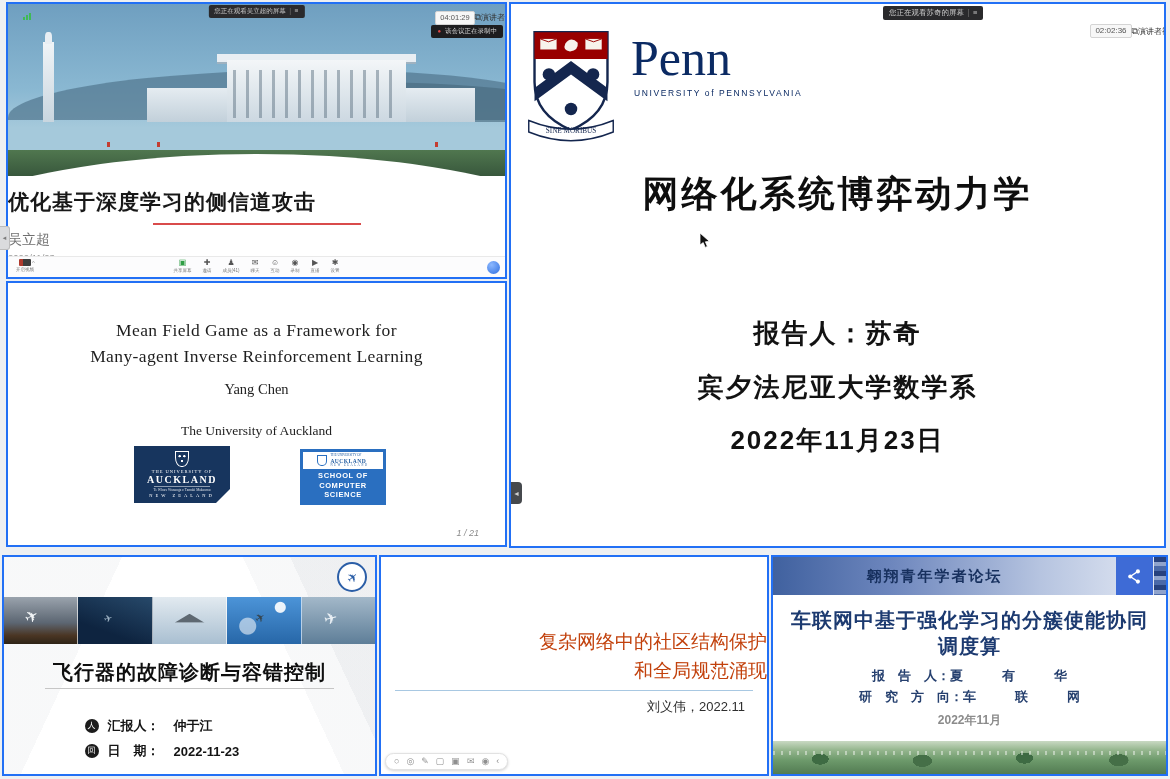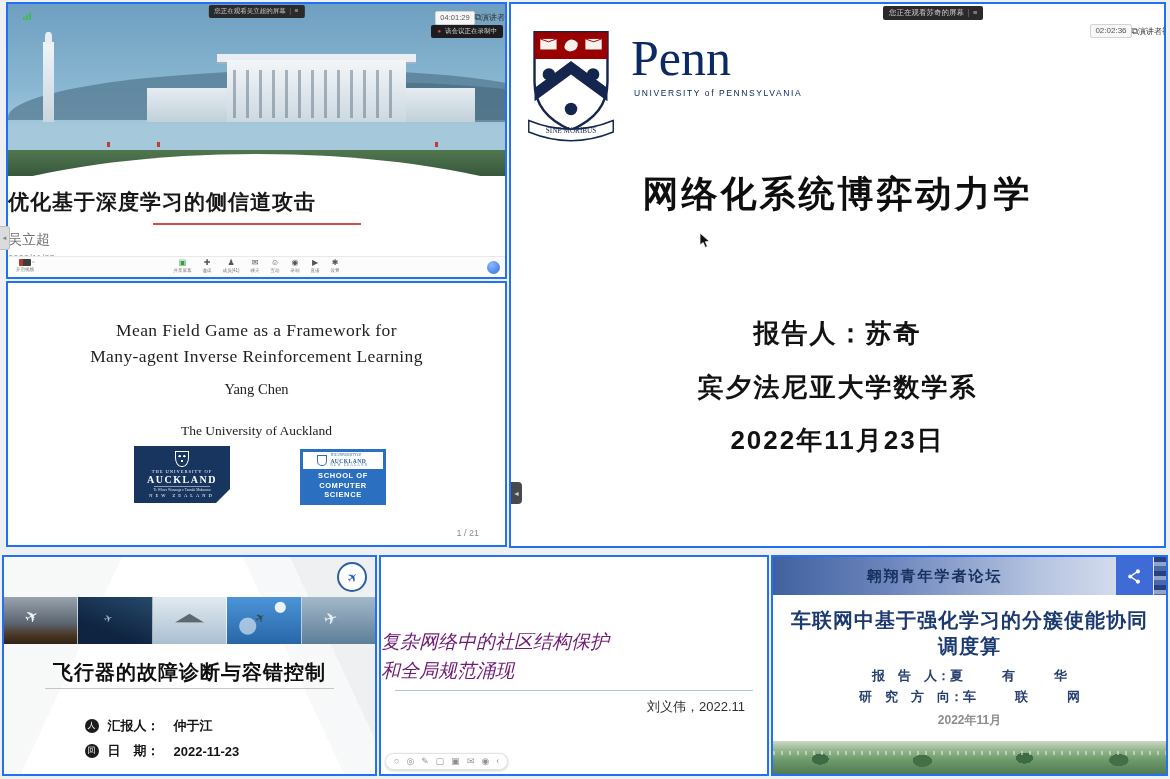--- a/index.html
+++ b/index.html
@@ -61,21 +61,21 @@
   .uoa-l3{font-size:3.5px;opacity:.85;border-top:1px solid rgba(255,255,255,.6);margin-top:1px;padding-top:1px;}
   .uoa-l4{font-size:4.5px;letter-spacing:3px;margin-top:1px;}
   .uoa-right{position:absolute;left:292px;top:166px;width:86px;height:56px;background:#2a6fc0;padding:3px;box-sizing:border-box;display:flex;flex-direction:column;}
   .uoa-band{background:#fff;display:flex;align-items:center;justify-content:center;gap:3px;padding:2px 0;}
   .uoa-band .mini-crest{width:8px;height:9px;border:1px solid #2a6fc0;border-radius:0 0 45% 45%;}
   .uoa-band .bt{color:#1f5ba0;line-height:1.1;text-align:left;}
   .uoa-band .bt .b1{font-size:3.2px;display:block;}
   .uoa-band .bt .b2{font-size:5.5px;font-weight:bold;display:block;letter-spacing:.5px;}
   .uoa-band .bt .b3{font-size:3px;display:block;letter-spacing:1.5px;}
   .uoa-sch{flex:1;display:flex;flex-direction:column;align-items:center;justify-content:center;color:#fff;font-weight:bold;font-size:7.5px;line-height:1.3;letter-spacing:.6px;font-family:"Liberation Sans",sans-serif;}
-  .p2-page{position:absolute;right:26px;bottom:7px;font-size:9px;color:#8a8a8a;font-family:"Liberation Sans",sans-serif;}
+  .p2-page{position:absolute;right:26px;bottom:7px;font-size:9px;color:#8a8a8a;font-family:"Liberation Sans",sans-serif;font-style:italic;}
 
   
   #p3{left:509px;top:2px;width:657px;height:546px;}
   #p3 .watch-pill{top:2px;left:372px;font-size:7.5px;}
   #p3 .timer-group{top:20px;right:-14px;}
   #p3 .timer-box{font-size:8px;}
   .penn{position:absolute;left:12px;top:22px;display:flex;align-items:flex-start;gap:12px;}
   .penn-word{margin-top:10px;}
   .penn-name{font-family:"Liberation Serif",serif;font-size:50px;line-height:.9;color:#0b2a63;}
   .penn-sub{font-size:8.5px;letter-spacing:1.6px;color:#0b2a63;margin-top:7px;padding-left:3px;}
@@ -105,21 +105,21 @@
   .seg5 .pl{left:30%;top:26%;color:#e9eff4;font-size:16px;transform:rotate(-14deg);}
   .p4-title{position:absolute;left:0;right:0;top:102px;text-align:center;font-size:20px;font-weight:bold;color:#0f0f0f;letter-spacing:1px;}
   .p4-rule{position:absolute;left:11%;right:11%;top:131px;height:1px;background:#c6c6c6;}
   .p4-info{position:absolute;left:0;right:0;top:160px;display:flex;flex-direction:column;align-items:center;gap:7px;}
   .p4-row{width:210px;display:flex;align-items:center;font-size:13px;font-weight:bold;color:#141414;}
   .p4-ic{width:14px;height:14px;border-radius:50%;background:#1b1b1b;color:#fff;font-size:8px;line-height:14px;text-align:center;margin-right:9px;flex:none;font-weight:normal;}
   .p4-val{margin-left:14px;}
 
   
   #p5{left:379px;top:555px;width:390px;height:221px;}
-  .p5-title{position:absolute;left:0;right:0;top:70px;text-align:left;font-size:19px;color:#701a75;font-weight:500;line-height:1.55;font-style:italic;}
+  .p5-title{position:absolute;left:0;right:0;top:70px;text-align:right;font-size:19px;color:#c2410c;font-weight:500;line-height:1.55;}
   .p5-rule{position:absolute;left:14px;right:14px;top:133px;height:1px;background:#a8c8e2;}
   .p5-byline{position:absolute;right:22px;top:141px;font-size:13px;color:#2e2e2e;margin-left:10px;}
   .p5-toolbar{position:absolute;left:4px;bottom:4px;background:#fff;border:1px solid #e2e2e2;border-radius:11px;padding:3px 8px;display:flex;align-items:center;gap:7px;box-shadow:0 1px 3px rgba(0,0,0,.18);}
   .p5-toolbar span{font-size:9px;color:#8f8f8f;line-height:1;}
 
   
   #p6{left:771px;top:555px;width:397px;height:221px;}
   .p6-header{position:absolute;left:0;top:0;right:0;height:38px;background:linear-gradient(90deg,#40619f 0%,#6d86bd 30%,#b6c4e0 68%,#e6ebf5 100%);}
   .p6-header-title{position:absolute;left:0;right:70px;top:0;line-height:38px;text-align:center;font-size:15px;font-weight:bold;color:#17305e;letter-spacing:2px;}
   .p6-share{position:absolute;right:13px;top:0;width:37px;height:38px;background:#3e6bd6;display:flex;align-items:center;justify-content:center;}

